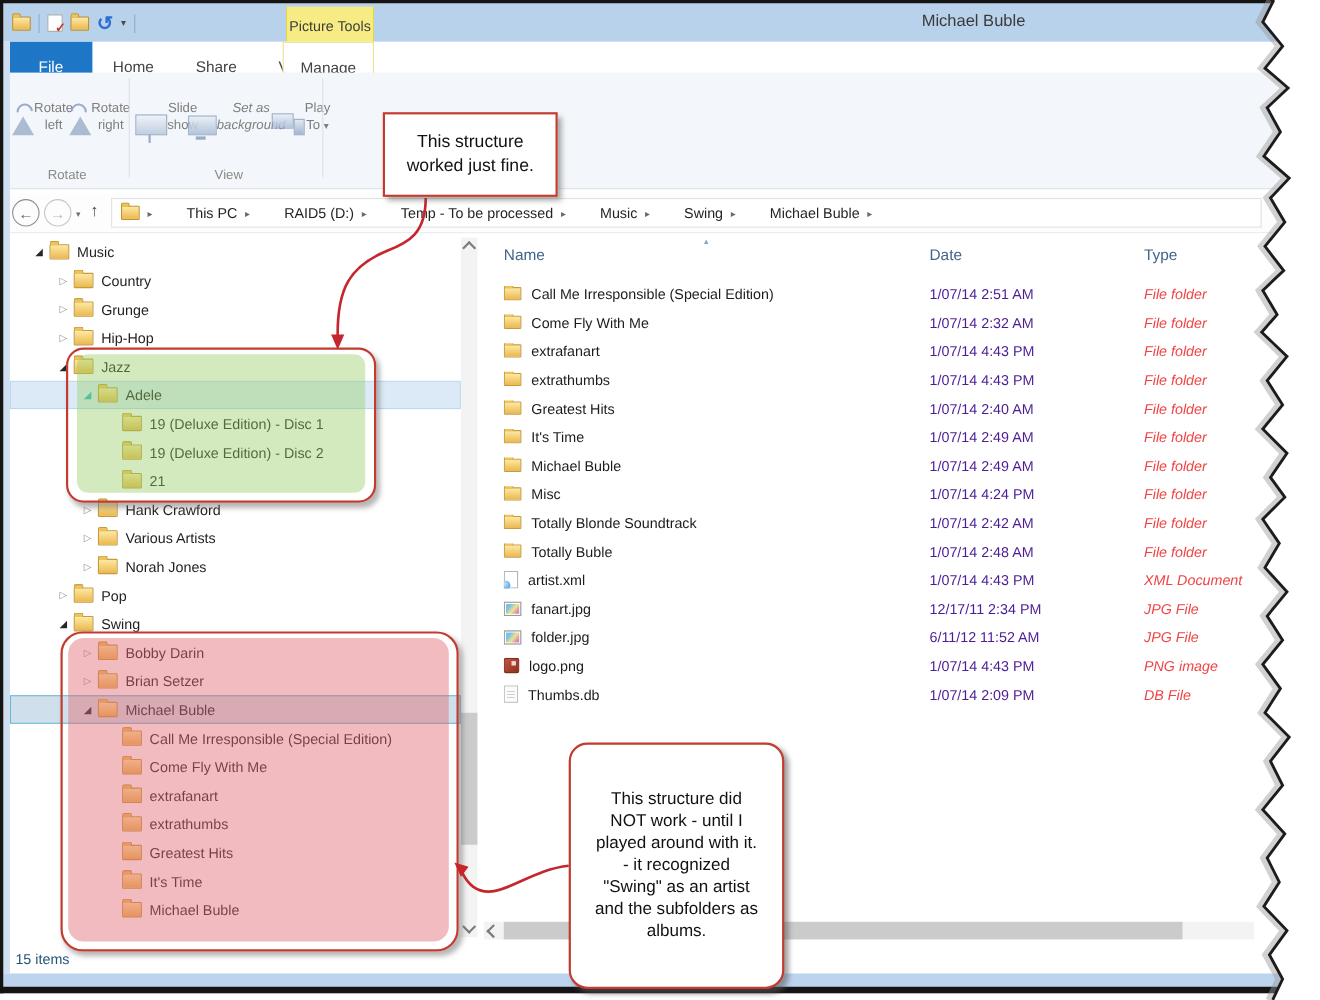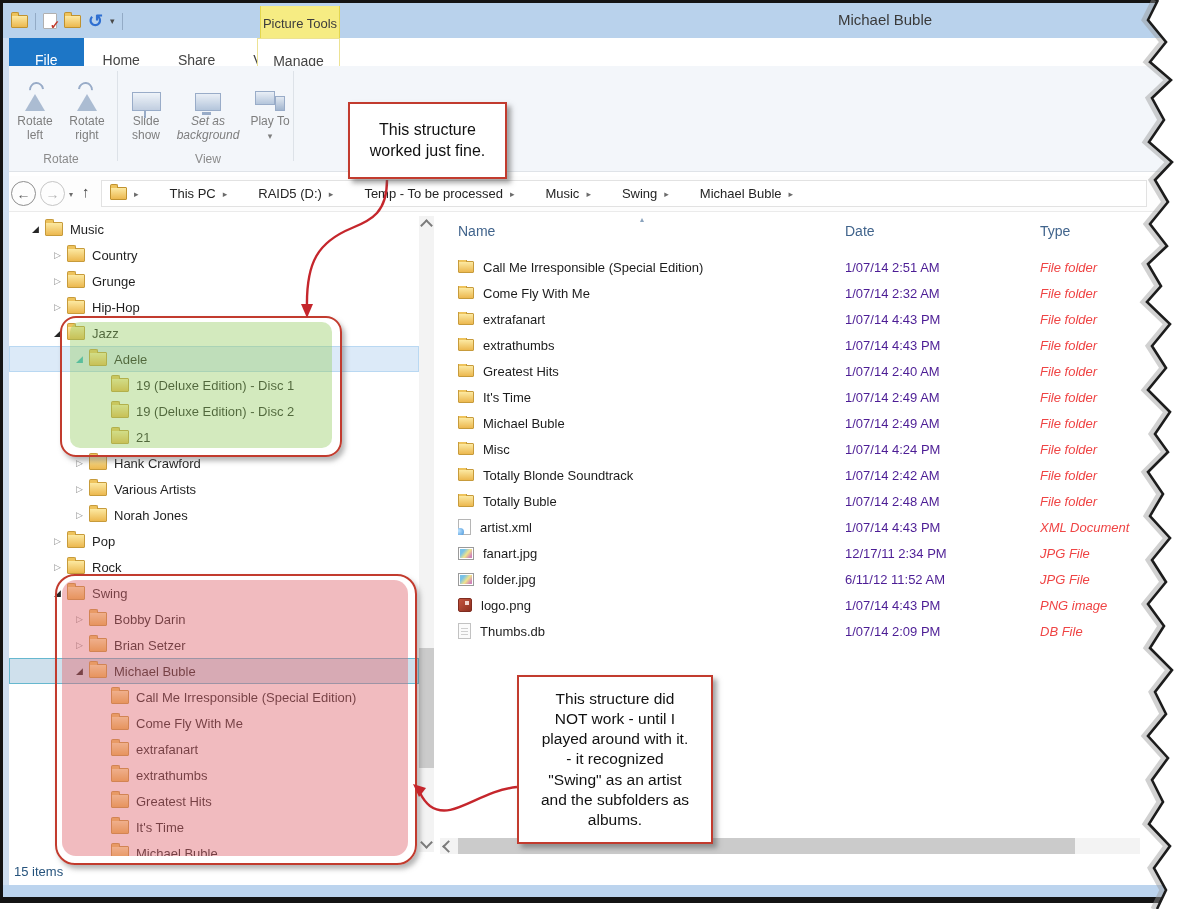--- a/index.html
+++ b/index.html
@@ -33,21 +33,21 @@
        padding:0 19px;box-sizing:border-box;}
   .tab-file{background:#1d76c6;color:#fff;padding:0 26px;margin-left:6px;}
   .tab-manage{position:absolute;left:254px;top:0;width:83px;background:#fff;border:1px solid #ece294;border-bottom:none;}
   .pt-block{position:absolute;left:257px;top:3px;width:80px;height:35px;background:#f6ec83;
             border-left:1px solid #e3d64e;border-right:1px solid #e3d64e;box-sizing:border-box;
             display:flex;align-items:center;justify-content:center;font-size:13px;color:#3c3c3c;}
 
   
   .ribbon{position:absolute;left:3px;top:66px;width:1197px;height:106px;background:#f3f6fa;border-bottom:1px solid #dfe3e8;box-sizing:border-box;}
   .rsep{position:absolute;top:5px;height:90px;width:1px;background:#dde2e8;}
-  .rbtn{position:absolute;top:7px;display:flex;flex-direction:column;align-items:center;
+  .rbtn{position:absolute;top:19px;display:flex;flex-direction:row;align-items:center;
         font-size:12px;color:#7e7e7e;text-align:center;line-height:1.2;}
   .rbtn .icon-box{height:38px;display:flex;align-items:flex-end;justify-content:center;margin-bottom:3px;opacity:.85;}
   .rgroup-label{position:absolute;top:86px;font-size:12px;color:#8a8a8a;text-align:center;}
   .tri{width:0;height:0;border-left:10px solid transparent;border-right:10px solid transparent;border-bottom:17px solid #9fb2cc;position:relative;}
   .arc{position:absolute;width:11px;height:11px;border:2px solid #8aa0c0;border-radius:50%;}
   .arc-left{border-color:#8aa0c0 transparent transparent #8aa0c0;transform:rotate(40deg);top:-12px;left:-6px;}
   .arc-right{border-color:#8aa0c0 #8aa0c0 transparent transparent;transform:rotate(-40deg);top:-12px;right:-6px;}
   .scr{width:27px;height:17px;background:linear-gradient(#eef3f9,#b9c8dc);border:1px solid #8aa0c0;position:relative;}
   .scr::after{content:"";position:absolute;left:11px;bottom:-8px;width:2px;height:8px;background:#8aa0c0;}
   .mon{width:24px;height:16px;background:linear-gradient(#e8eef6,#a9bdd6);border:1px solid #8aa0c0;position:relative;}
@@ -134,21 +134,21 @@
   .hl-green{position:absolute;left:70px;top:322px;width:262px;height:126px;background:rgba(150,205,100,0.42);border-radius:10px;}
   .redbox1{position:absolute;left:60px;top:316px;width:278px;height:137px;border:2px solid #c23b2e;border-radius:16px;
            box-shadow:3px 4px 5px rgba(110,110,110,0.5);}
   .hl-pink{position:absolute;left:62px;top:580px;width:346px;height:276px;background:rgba(225,105,112,0.45);border-radius:14px;}
   .redbox2{position:absolute;left:55px;top:574px;width:358px;height:287px;border:2px solid #c23b2e;border-radius:20px;
            box-shadow:3px 4px 5px rgba(110,110,110,0.5);}
   .callout{position:absolute;background:#fff;border:2px solid #c23b2e;box-shadow:4px 4px 5px rgba(90,90,90,0.55);
            display:flex;align-items:center;justify-content:center;text-align:center;color:#111;
            white-space:pre-line;line-height:1.3;box-sizing:border-box;}
   .callout1{left:348px;top:102px;width:159px;height:77px;font-size:16px;}
-  .callout2{left:517px;top:675px;width:196px;height:169px;font-size:15.5px;}
+  .callout2{left:517px;top:675px;width:196px;height:224px;font-size:15.5px;border-radius:17px;}
   .overlay-svg{position:absolute;left:0;top:0;pointer-events:none;}
 </style>
 </head>
 <body>
 
 <div id="stage">
 
   <div class="titlebar">
     <div class="qat">
       <span class="mini-folder"></span>
@@ -332,25 +332,20 @@
         <span class="ico-folder"></span>
         <span>Norah Jones</span>
       </div>
 
       <div class="tree-row" data-level="2" data-expander="closed">
         <span class="expander"></span>
         <span class="ico-folder"></span>
         <span>Pop</span>
       </div>
 
-      <div class="tree-row" data-level="2" data-expander="closed">
-        <span class="expander"></span>
-        <span class="ico-folder"></span>
-        <span>Rock</span>
-      </div>
 
       <div class="tree-row" data-level="2" data-expander="open">
         <span class="expander"></span>
         <span class="ico-folder"></span>
         <span>Swing</span>
       </div>
 
       <div class="tree-row" data-level="3" data-expander="closed">
         <span class="expander"></span>
         <span class="ico-folder"></span>

